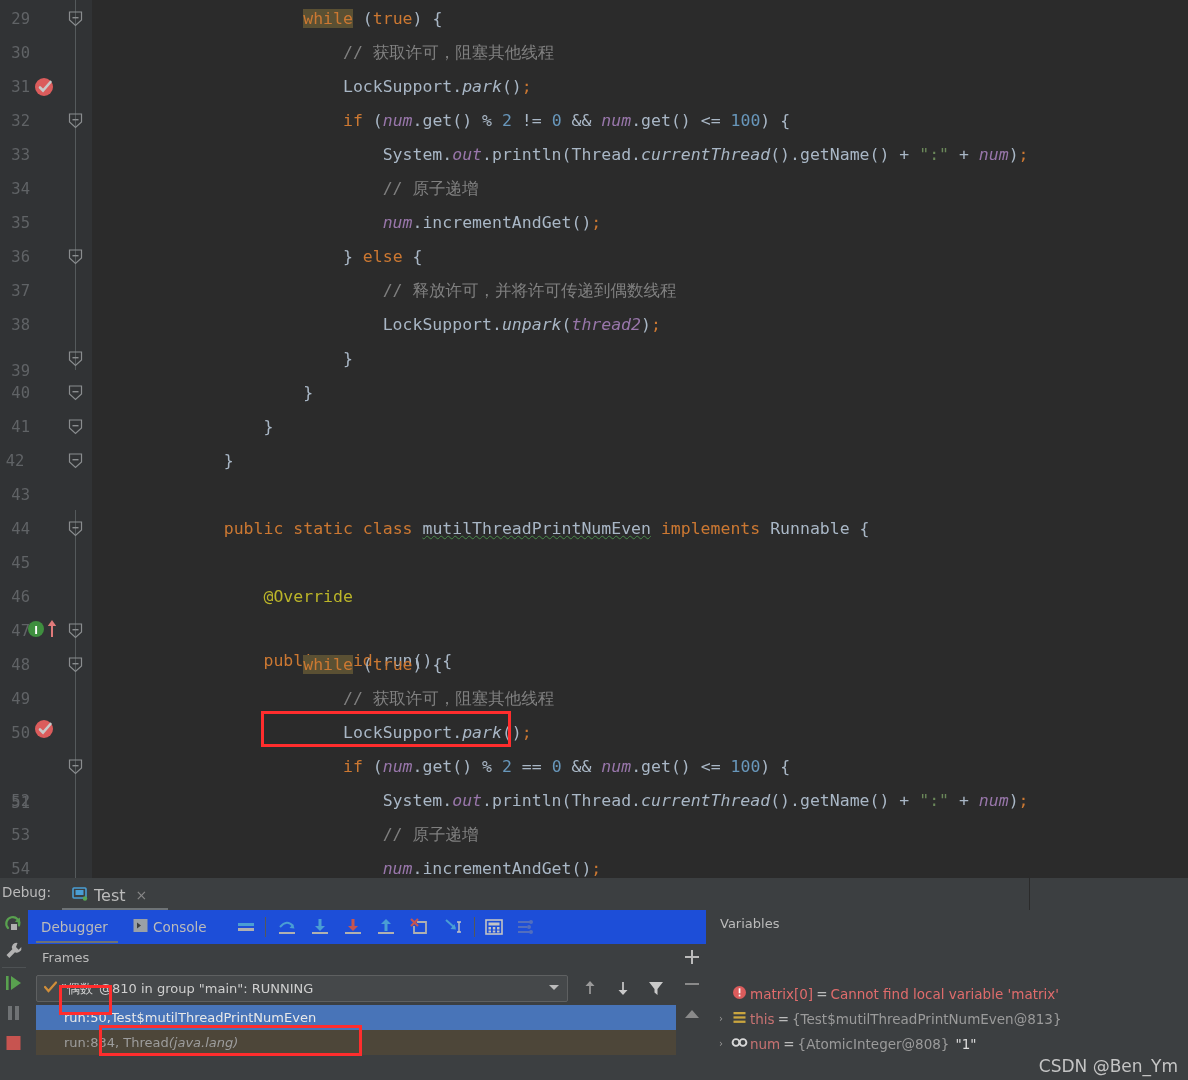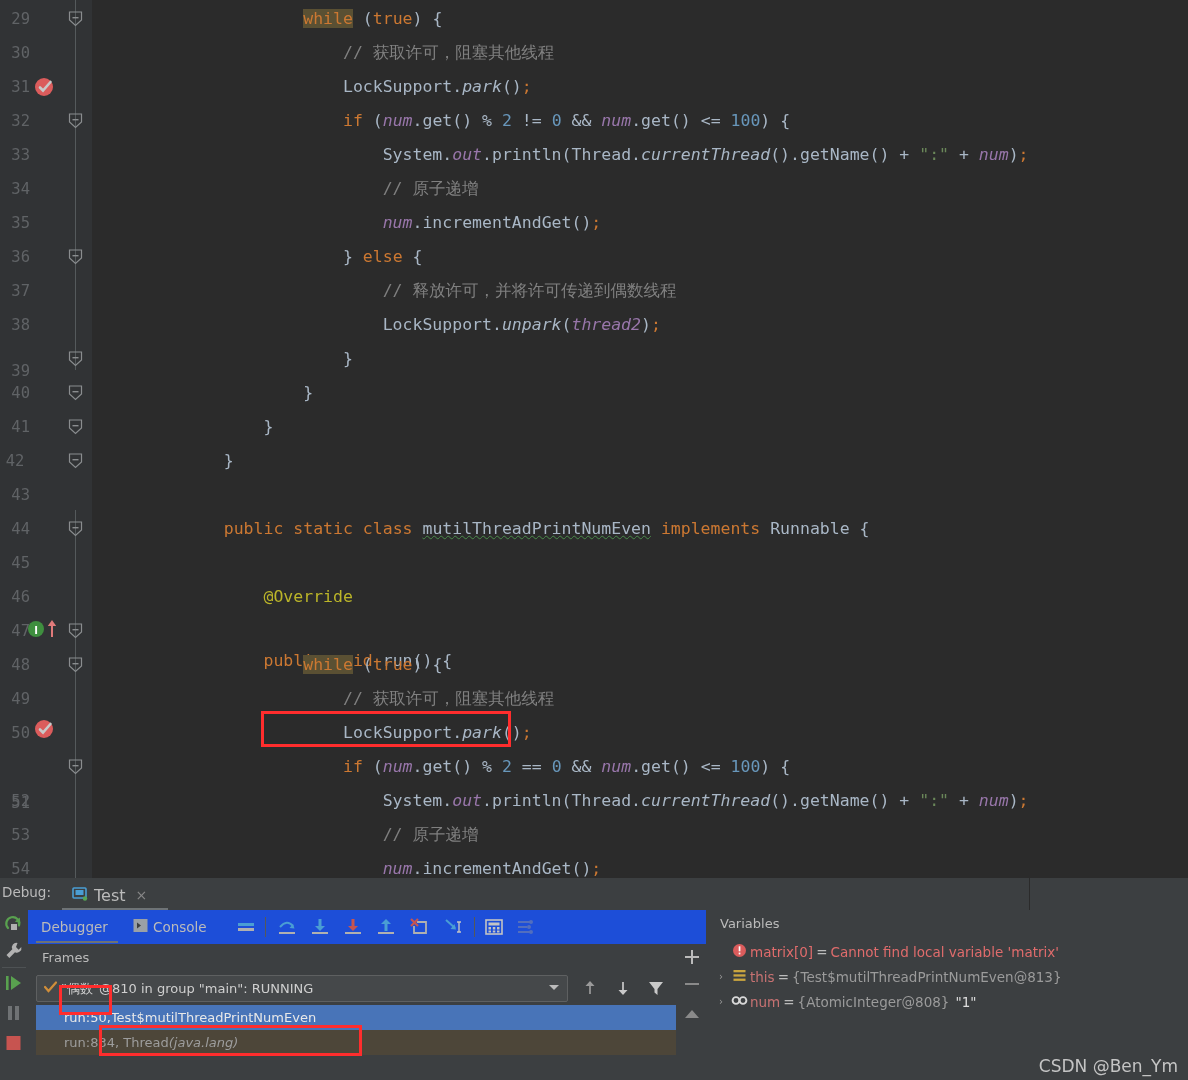--- a/index.html
+++ b/index.html
@@ -90,21 +90,21 @@
   .frow{position:absolute;left:8px;width:640px;height:25px;display:flex;align-items:center;
         font-size:13px;padding-left:28px;box-sizing:border-box;white-space:nowrap;}
   .frow.sel{background:#4874b8;color:#e8e8e8;}
   .frow.dim{background:#4d4639;color:#9d9d9d;}
   .frow .ital{font-style:italic;}
 
   .framesright{position:absolute;left:678px;top:66px;width:28px;height:136px;background:#3c3f41;}
 
   .varpane{position:absolute;left:706px;top:32px;width:482px;height:170px;background:#3c3f41;}
   .varbody{position:absolute;left:0;top:27px;width:482px;height:143px;background:#3c3f41;}
-  .vrow{position:absolute;left:0;height:25px;display:flex;align-items:center;font-size:13.5px;white-space:nowrap;}
+  .vrow{position:absolute;left:0;height:25px;display:flex;align-items:center;font-size:13.5px;white-space:nowrap;margin-top:42px;}
   .vchev{width:14px;display:inline-block;text-align:center;color:#999;font-size:10px;}
   .vname{color:#c77272;}
   .vname-err{color:#e06c6c;}
   .veq{color:#bbbbbb;margin:0 3px;}
   .vval{color:#9b9b9b;}
   .vval-err{color:#e06c6c;}
   .vstr{color:#dddddd;}
 
   .watermark{position:absolute;right:10px;bottom:4px;font-size:17px;color:#c4c4c4;}
 

